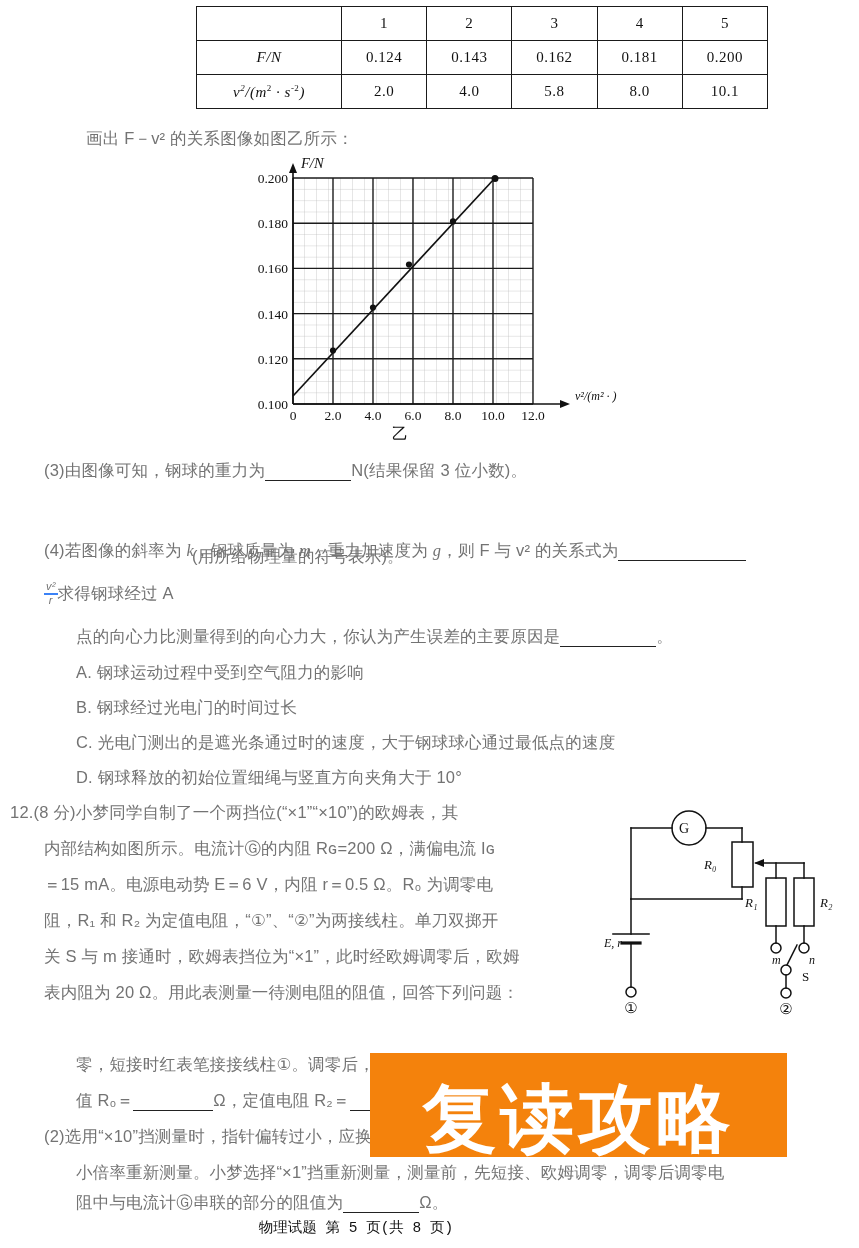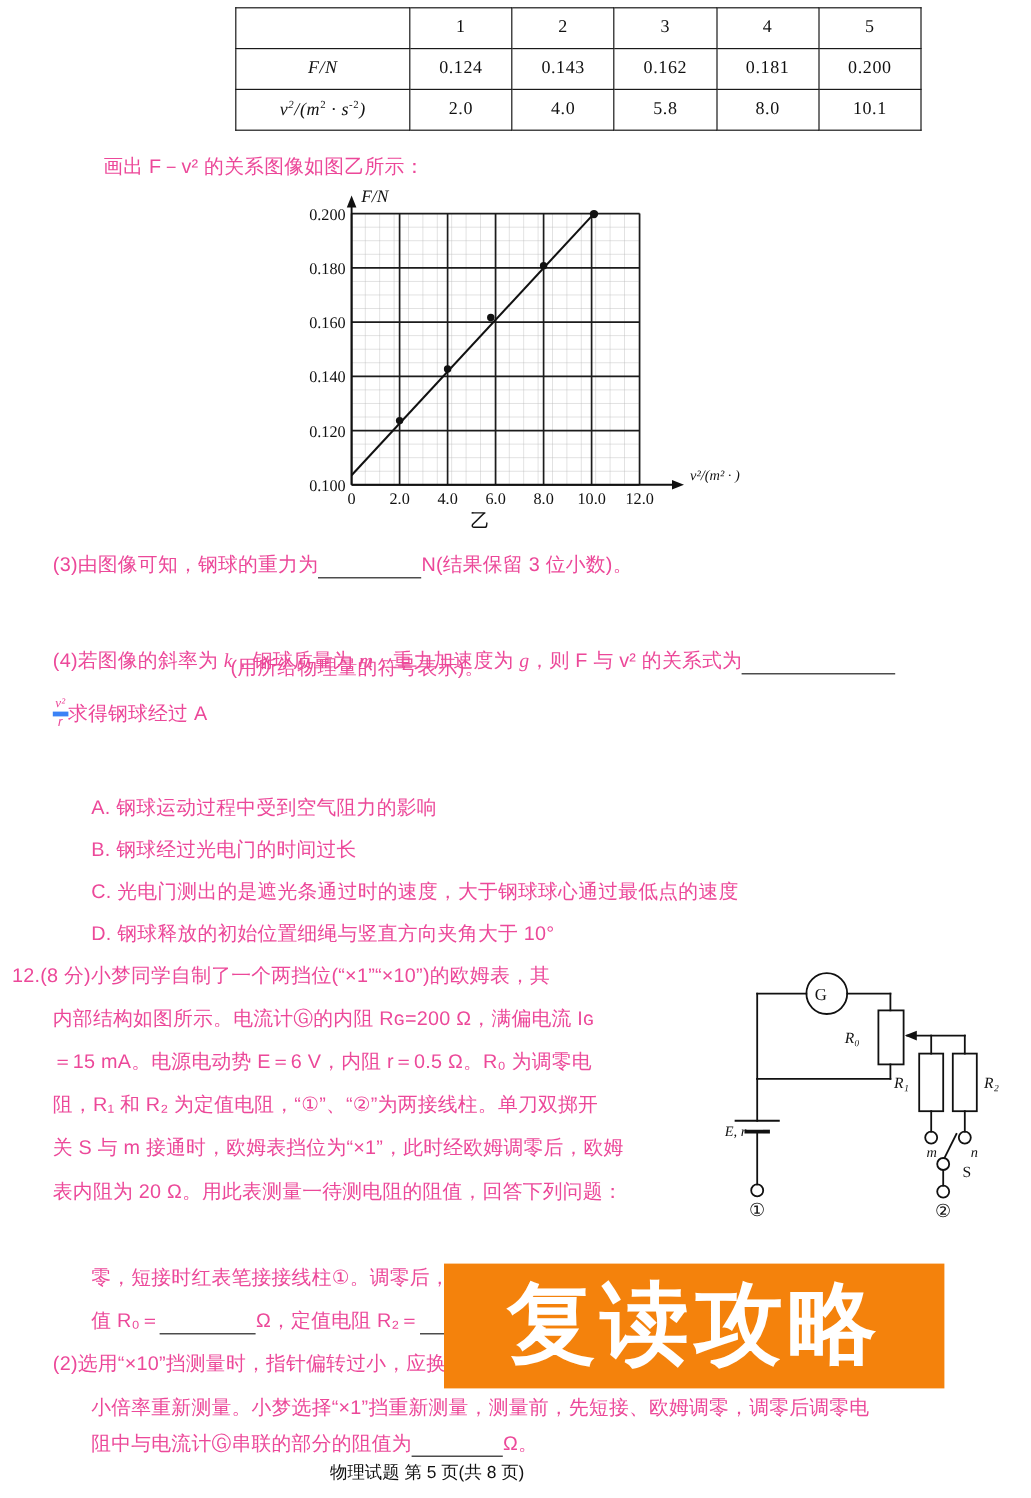--- a/index.html
+++ b/index.html
@@ -28,21 +28,21 @@
   }
   table.data td.rowhdr{width:140px;font-style:italic;}
   .sup{font-size:9px;vertical-align:super;font-style:italic;}
   .supn{font-size:9px;vertical-align:super;font-style:normal;}
 
   
   .line{
     position:absolute;
     font-family:"Liberation Sans","DejaVu Sans",sans-serif;
     font-size:16.5px;
-    color:#ec4899;
+    color:#737373;
     white-space:nowrap;
     letter-spacing:.2px;
   }
   .ital{font-style:italic;font-family:"Liberation Serif","DejaVu Serif",serif;}
   .blank{
     display:inline-block;
     border-bottom:1px solid #222;
     vertical-align:baseline;
   }
 
@@ -57,43 +57,43 @@
 
   
   .circuit{position:absolute;left:604px;top:795px;width:250px;height:230px;}
 
   
   .banner{
     position:absolute;
     left:370px;top:1053px;
     width:417px;height:104px;
     background:#F4820C;
-    display:flex;align-items:center;justify-content:center;
+    display:flex;align-items:flex-end;justify-content:center;
     z-index:40;
     overflow:hidden;
   }
   .banner span{
     color:#fff;
     font-family:"DejaVu Sans","Liberation Sans",sans-serif;
     font-size:74px;
     font-weight:bold;
     letter-spacing:4px;
     line-height:1;
     transform:translateY(-2px);
   }
 
   
   .footer{
     position:absolute;left:0;top:1218px;width:712px;
     text-align:center;
-    font-family:Liberation Sans, sans-serif;
+    font-family:Liberation Mono, monospace;
     font-size:14.5px;color:#111;
   }
   .frac{display:inline-block;text-align:center;vertical-align:middle;font-size:11px;line-height:1.05;position:relative;top:-1px;}
-  .frac .num{display:block;border-bottom:4px solid #3b82f6;padding:0 2px;font-style:italic;font-family:Liberation Serif, serif;}
+  .frac .num{display:block;border-bottom:2px solid #3b82f6;padding:0 2px;font-style:italic;}
   .frac .den{display:block;padding:0 2px;font-style:italic;}
 </style>
 </head>
 <body>
 
 <div class="page">
 
   <div class="table-wrap">
     <table class="data">
       <tbody>
@@ -204,20 +204,23 @@
   </div>
 
   <div class="line" style="left:44px;top:496px;margin-top:44px;">
     <span>(4)若图像的斜率为 </span><span class="ital">k</span><span>，钢球质量为 </span><span class="ital">m</span><span>，重力加速度为 </span><span class="ital">g</span><span>，则 F 与 v² 的关系式为</span><span class="blank" style="width:128px;">&nbsp;</span>
   </div>
   <div class="line" style="left:192px;top:530px;margin-top:16px;">(用所给物理量的符号表示)。</div>
 
   <div class="line" style="left:44px;top:582px;">
     <span class="frac"><span class="num">v²</span><span class="den">r</span></span><span>求得钢球经过 A</span>
   </div>
+  <div class="line" style="left:76px;top:626px;">
+    <span>点的向心力比测量得到的向心力大，你认为产生误差的主要原因是</span><span class="blank" style="width:96px;">&nbsp;</span><span>。</span>
+  </div>
   <div class="line" style="left:76px;top:662px;">A. 钢球运动过程中受到空气阻力的影响</div>
   <div class="line" style="left:76px;top:697px;">B. 钢球经过光电门的时间过长</div>
   <div class="line" style="left:76px;top:732px;">C. 光电门测出的是遮光条通过时的速度，大于钢球球心通过最低点的速度</div>
   <div class="line" style="left:76px;top:767px;">D. 钢球释放的初始位置细绳与竖直方向夹角大于 10°</div>
 
   <div class="line" style="left:10px;top:802px;">12.(8 分)小梦同学自制了一个两挡位(“×1”“×10”)的欧姆表，其</div>
   <div class="line" style="left:44px;top:838px;">内部结构如图所示。电流计Ⓖ的内阻 Rɢ=200 Ω，满偏电流 Iɢ</div>
   <div class="line" style="left:44px;top:874px;">＝15 mA。电源电动势 E＝6 V，内阻 r＝0.5 Ω。R₀ 为调零电</div>
   <div class="line" style="left:44px;top:910px;">阻，R₁ 和 R₂ 为定值电阻，“①”、“②”为两接线柱。单刀双掷开</div>
   <div class="line" style="left:44px;top:946px;">关 S 与 m 接通时，欧姆表挡位为“×1”，此时经欧姆调零后，欧姆</div>

